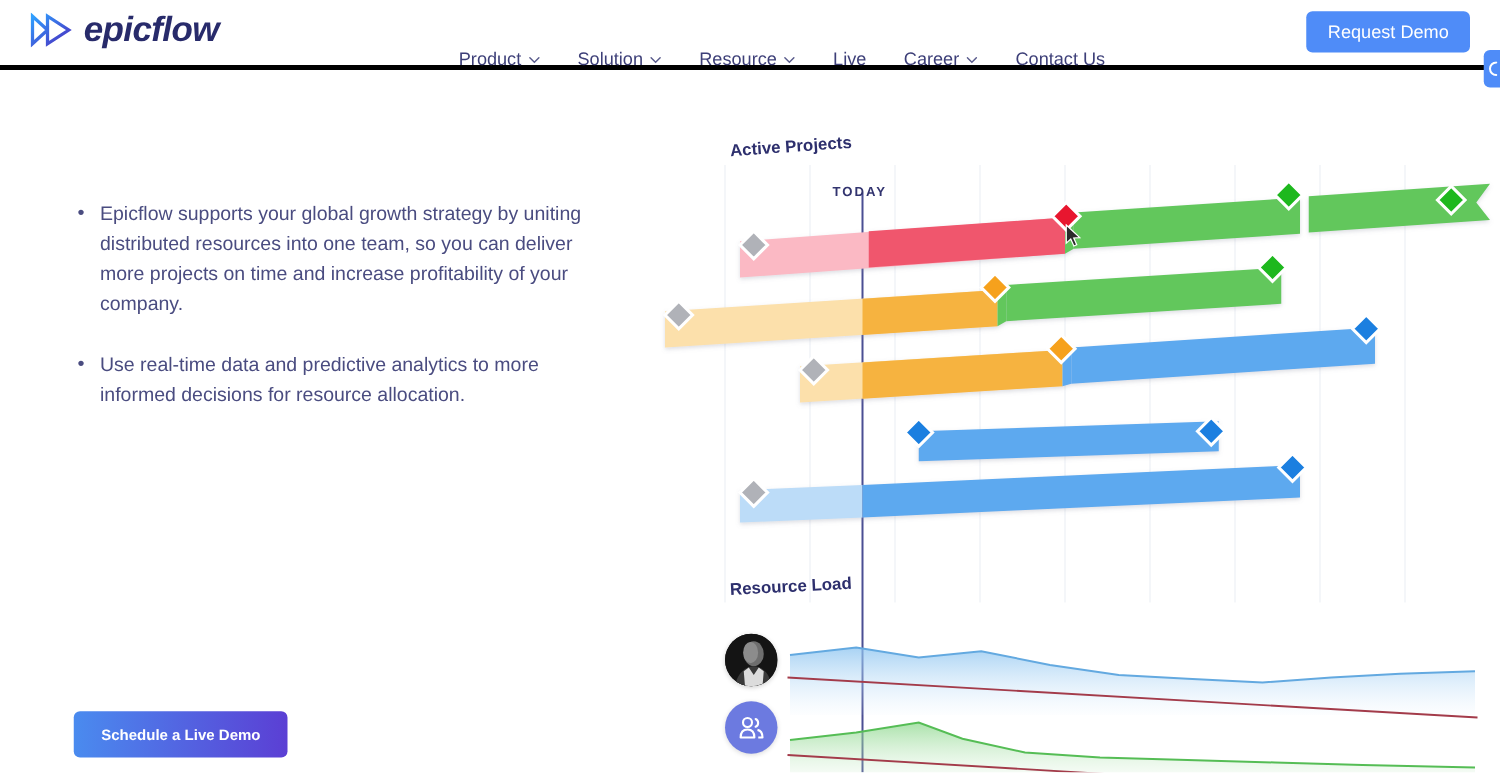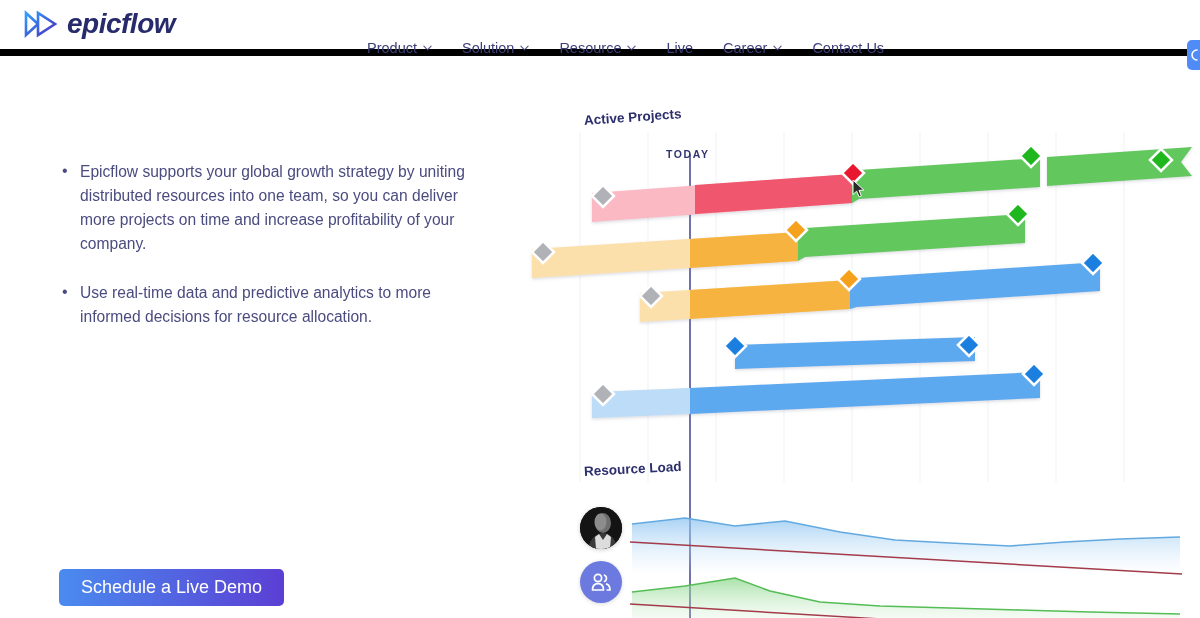--- a/index.html
+++ b/index.html
@@ -7,21 +7,21 @@
     width: 1200px; height: 618px;
     background: #ffffff;
     font-family: "Liberation Sans", sans-serif;
     overflow: hidden;
   }
   .page { position: relative; width: 1200px; height: 618px; background:#fff; }
 
   
   .header {
     position: absolute; top: 0; left: 0; width: 1200px; height: 56px;
-    background: #ffffff; border-bottom: 7px solid #000000;
+    background: #ffffff; border-bottom: 4px solid #000000;
     display: flex; align-items: center;
   }
   .logo-wrap {
     position: absolute; left: 24px; top: 10px;
     display: flex; align-items: center; gap: 9px;
   }
   .logo-mark { width: 34px; height: 28px; display: block; }
   .logo-text {
     font-size: 28px; font-weight: bold; font-style: italic;
     color: #282b6b; letter-spacing: -0.5px; line-height: 28px;
@@ -64,21 +64,21 @@
     font-size: 15.6px; line-height: 24px; color: #4a4c80;
   }
   ul.bullets li::before {
     content: "•"; position: absolute; left: 3px; top: -1px;
     color: #4a4c80; font-size: 16px;
   }
   .btn-schedule {
     position: absolute; left: 59px; top: 569px;
     background: linear-gradient(90deg, #4a8bef 0%, #5b3fd4 100%);
     color: #fff; border: none; border-radius: 5px;
-    font-size: 18px; font-weight: normal;
+    font-size: 12px; font-weight: bold;
     font-family: "Liberation Sans", sans-serif;
     height: 37px; padding: 0 22px; cursor: pointer;
     display:flex; align-items:center; justify-content:center;
   }
 
   
   .illus { position: absolute; left: 520px; top: 62px; width: 680px; height: 556px; }
   .illus svg { display:block; }
   .cursor { position:absolute; left:852px; top:179px; width:14px; height:19px; }
 
@@ -158,20 +158,21 @@
         <span>Career</span>
         <svg class="caret" viewBox="0 0 10 6">
             <path d="M1 1 L5 5 L9 1" fill="none" stroke="#3d3f78" stroke-width="1.3" stroke-linecap="round"></path>
           </svg>
       </div>
       <div class="nav-item">
         <span>Contact Us</span>
       </div>
     </nav>
 
+    <button class="btn-demo">Request Demo</button>
   </div>
 
   <div class="side-tab">
     <svg viewBox="0 0 10 12">
       <path d="M8 1 A4 4 0 0 0 8 11" fill="none" stroke="#ffffff" stroke-width="1.6" stroke-linecap="round"></path>
     </svg>
   </div>
 
   <div class="hero-left">
     <ul class="bullets">

